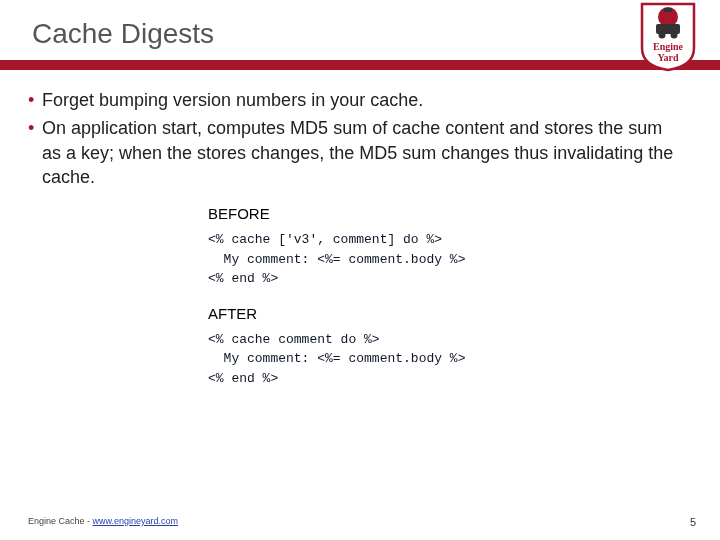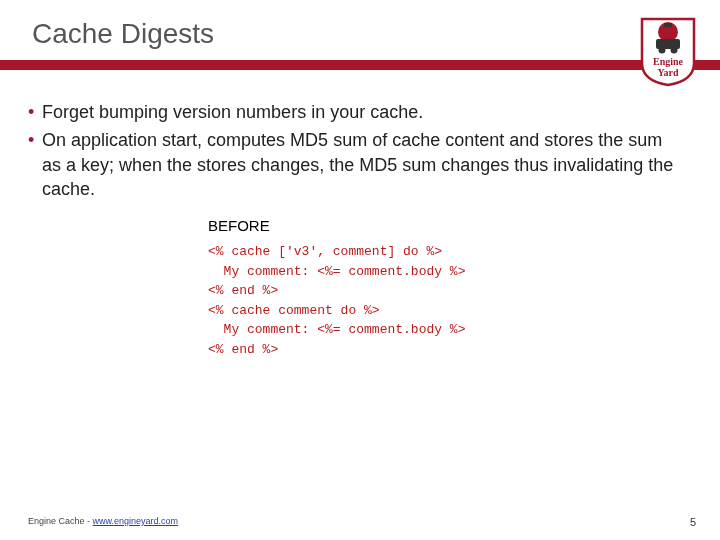--- a/index.html
+++ b/index.html
@@ -20,27 +20,27 @@
     font-weight: 400;
   }
   .redbar {
     margin-top: 10px;
     height: 10px;
     background: #a8162b;
     width: 100%;
   }
   .logo {
     position: absolute;
-    top: 15px;
+    top: 0;
     right: 22px;
     width: 60px;
     height: 72px;
   }
   .content {
-    padding: 30px 40px 0 28px;
+    padding: 18px 40px 0 28px;
   }
   .bullet-list {
     list-style: none;
   }
   .bullet-list li {
     position: relative;
     padding-left: 14px;
     font-size: 18px;
     color: #222;
     line-height: 1.35;
@@ -59,21 +59,21 @@
   }
   .code-label {
     font-size: 15px;
     color: #000;
     margin-bottom: 8px;
     margin-top: 16px;
   }
   .code-block {
     font-family: "Courier New", Courier, monospace;
     font-size: 13px;
-    color: #b91c1c;
+    color: #0f172a;
     line-height: 1.5;
     white-space: pre;
   }
   .footer {
     position: absolute;
     bottom: 14px;
     left: 28px;
     font-size: 9px;
     color: #444;
   }
@@ -114,20 +114,21 @@
   <ul class="bullet-list">
     <li>Forget bumping version numbers in your cache.</li>
     <li>On application start, computes MD5 sum of cache content and stores the sum as a key; when the stores changes, the MD5 sum changes thus invalidating the cache.</li>
   </ul>
 
   <div class="code-section">
     <div class="code-label">BEFORE</div>
     <div class="code-block">&lt;% cache ['v3', comment] do %&gt;
   My comment: &lt;%= comment.body %&gt;
 &lt;% end %&gt;</div>
+    <div class="code-label">AFTER</div>
     <div class="code-block">&lt;% cache comment do %&gt;
   My comment: &lt;%= comment.body %&gt;
 &lt;% end %&gt;</div>
   </div>
 </div>
 
 <div class="footer">
   <span>Engine Cache - </span><a href="#">www.engineyard.com</a>
 </div>
 

